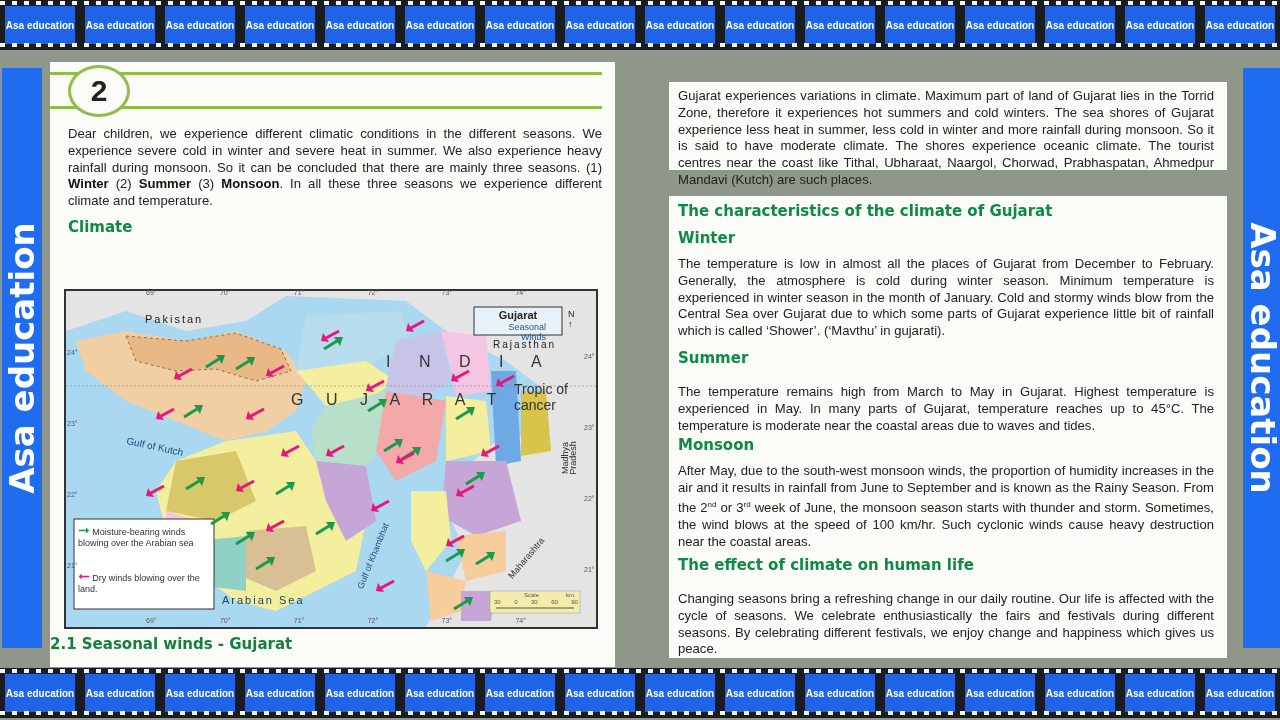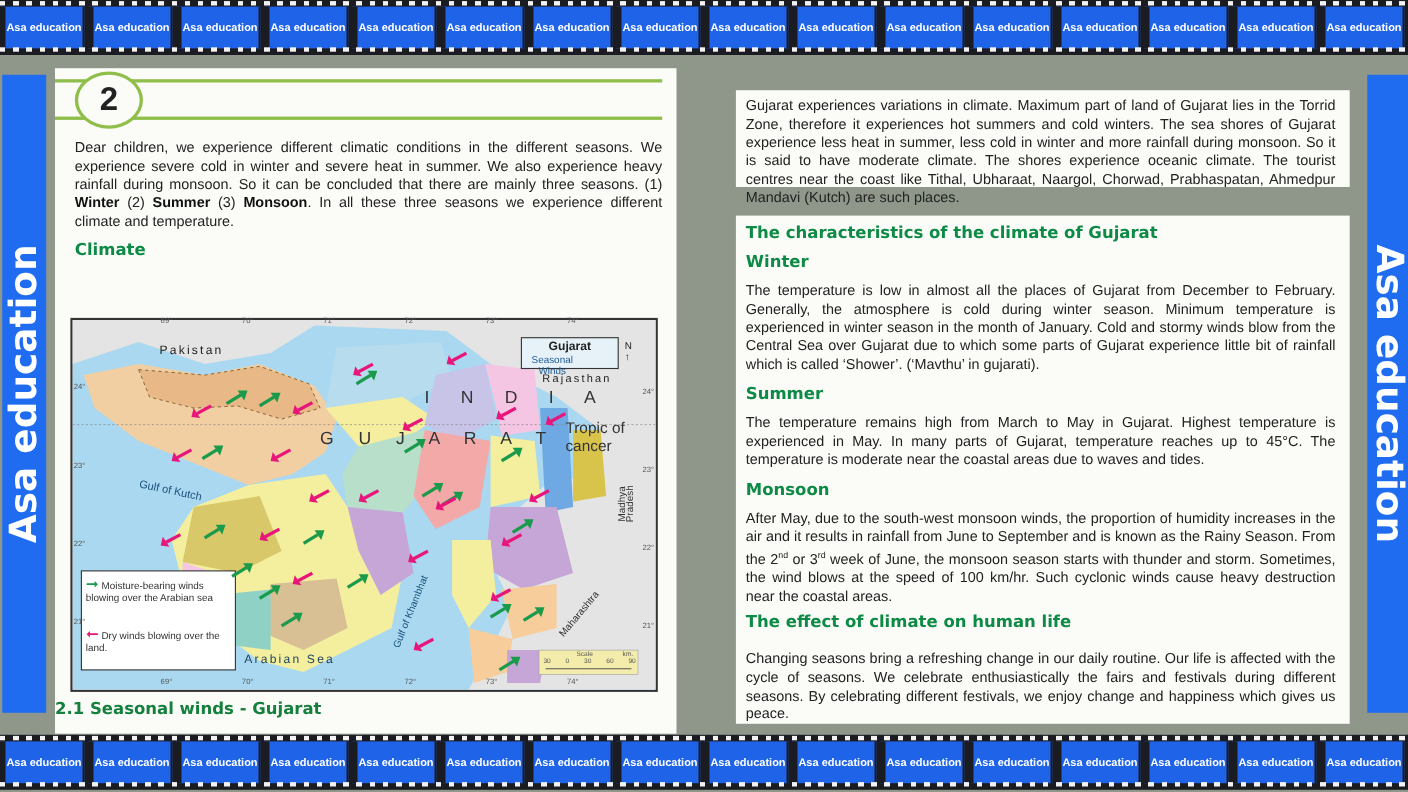--- a/index.html
+++ b/index.html
@@ -323,21 +323,21 @@
     <div style="position:absolute; left:225px; top:100px; font-size:16px; letter-spacing:9px; color:#333;">G U J A R A T</div>
     <div style="position:absolute; left:448px; top:90px; font-size:14px; color:#333;">Tropic of cancer</div>
     <div style="position:absolute; left:60px; top:150px; font-size:10px; color:#1a4f7a; transform:rotate(12deg);">Gulf of Kutch</div>
     <div style="position:absolute; left:272px; top:260px; font-size:9px; color:#1a4f7a; transform:rotate(-68deg); white-space:nowrap;">Gulf of Khambhat</div>
     <div style="position:absolute; left:483px; top:162px; font-size:9px; color:#333; transform:rotate(-90deg);">Madhya</div>
     <div style="position:absolute; left:490px; top:162px; font-size:9px; color:#333; transform:rotate(-90deg);">Pradesh</div>
     <div style="position:absolute; left:435px; top:262px; font-size:9px; color:#333; transform:rotate(-50deg); white-space:nowrap;">Maharashtra</div>
     <div style="position:absolute; left:156px; top:303px; font-size:11px; letter-spacing:2px; color:#1a3f5a;">Arabian Sea</div>
 
     <div style="position:absolute; left:410px; top:18px; width:84px; text-align:center; font-size:11px; font-weight:bold; color:#222;">Gujarat</div>
-    <div style="position:absolute; left:404px; top:31px; width:64px; text-align:center; font-size:9px; color:#1a5a9a;">Seasonal Winds</div>
+    <div style="position:absolute; left:416px; top:31px; width:64px; text-align:right; font-size:9px; color:#1a5a9a;">Seasonal Winds</div>
     <div style="position:absolute; left:502px; top:18px; font-size:9px; color:#222;"><span>N</span><br>↑</div>
 
     <div style="position:absolute; left:12px; top:234px; width:130px; font-size:9px; line-height:11px; color:#333;">
       <span style="color:#1a9a4a; font-size:14px;">➞</span>
       <span>Moisture-bearing winds blowing over the Arabian sea</span>
     </div>
     <div style="position:absolute; left:12px; top:280px; width:130px; font-size:9px; line-height:11px; color:#333;">
       <span style="color:#e8157a; font-size:14px; display:inline-block; transform:scaleX(-1);">➞</span>
       <span>Dry winds blowing over the land.</span>
     </div>
@@ -386,18 +386,18 @@
 </div>
 
 <div class="box box1">
   <p class="rp" style="top:6px;">Gujarat experiences variations in climate. Maximum part of land of Gujarat lies in the Torrid Zone, therefore it experiences hot summers and cold winters. The sea shores of Gujarat experience less heat in summer, less cold in winter and more rainfall during monsoon. So it is said to have moderate climate. The shores experience oceanic climate. The tourist centres near the coast  like Tithal, Ubharaat, Naargol, Chorwad, Prabhaspatan, Ahmedpur Mandavi (Kutch) are such places.</p>
 </div>
 <div class="box box2">
   <div class="green-head" style="left:9px; top:6px;">The characteristics of the climate of Gujarat</div>
   <div class="green-head" style="left:9px; top:33px;">Winter</div>
   <p class="rp" style="top:60px;">The temperature is low in almost all the places of Gujarat from December to February. Generally, the atmosphere is cold during winter season. Minimum temperature is experienced in winter season in the month of January. Cold and stormy winds blow from the Central Sea over Gujarat due to which some parts of Gujarat experience little bit of rainfall which is called ‘Shower’. (‘Mavthu’ in gujarati).</p>
   <div class="green-head" style="left:9px; top:153px;">Summer</div>
-  <p class="rp" style="top:180px;">The temperature remains high from March to May in Gujarat. Highest temperature is experienced in May. In many parts of Gujarat, temperature reaches up to 45°C. The temperature is moderate near the coastal areas due to waves and tides.</p>
+  <p class="rp" style="top:188px;">The temperature remains high from March to May in Gujarat. Highest temperature is experienced in May. In many parts of Gujarat, temperature reaches up to 45°C. The temperature is moderate near the coastal areas due to waves and tides.</p>
   <div class="green-head" style="left:9px; top:240px;">Monsoon</div>
   <p class="rp" style="top:267px;"><span>After May, due to the south-west monsoon winds, the proportion of humidity increases in the air and it results in rainfall from June to September and is known as the Rainy Season. From the 2</span><sup>nd</sup><span> or 3</span><sup>rd</sup><span> week of June, the monsoon season starts with thunder and storm. Sometimes, the wind blows at the speed of 100 km/hr. Such cyclonic winds cause heavy destruction near the coastal areas.</span></p>
   <div class="green-head" style="left:9px; top:360px;">The effect of climate on human life</div>
   <p class="rp" style="top:387px;margin-top:8px;">Changing seasons bring a refreshing change in our daily routine. Our life is affected with the cycle of seasons. We celebrate enthusiastically the fairs and festivals during different seasons. By celebrating different festivals, we enjoy change and happiness which gives us peace.</p>
 </div>
 
 </body></html>

